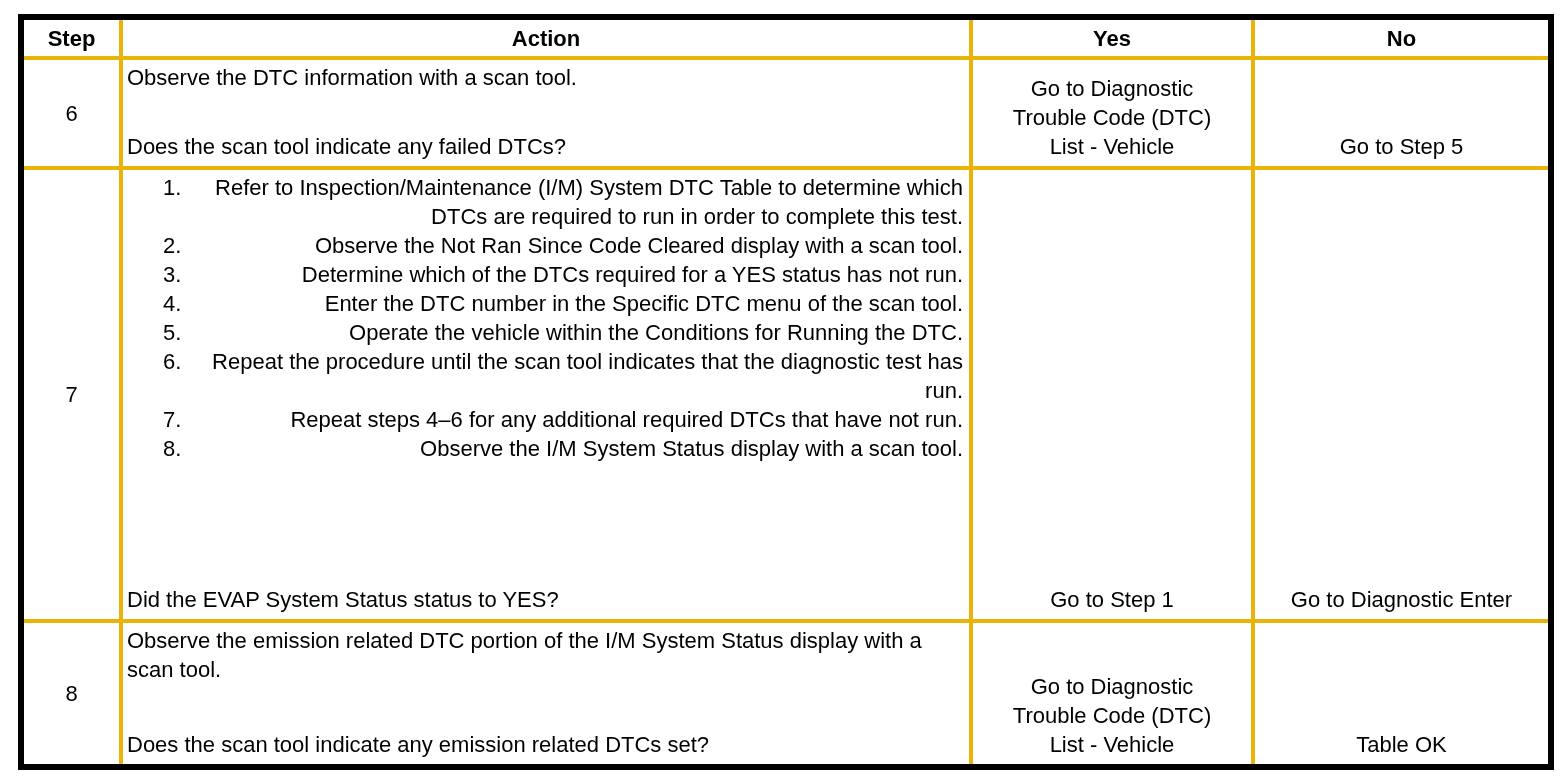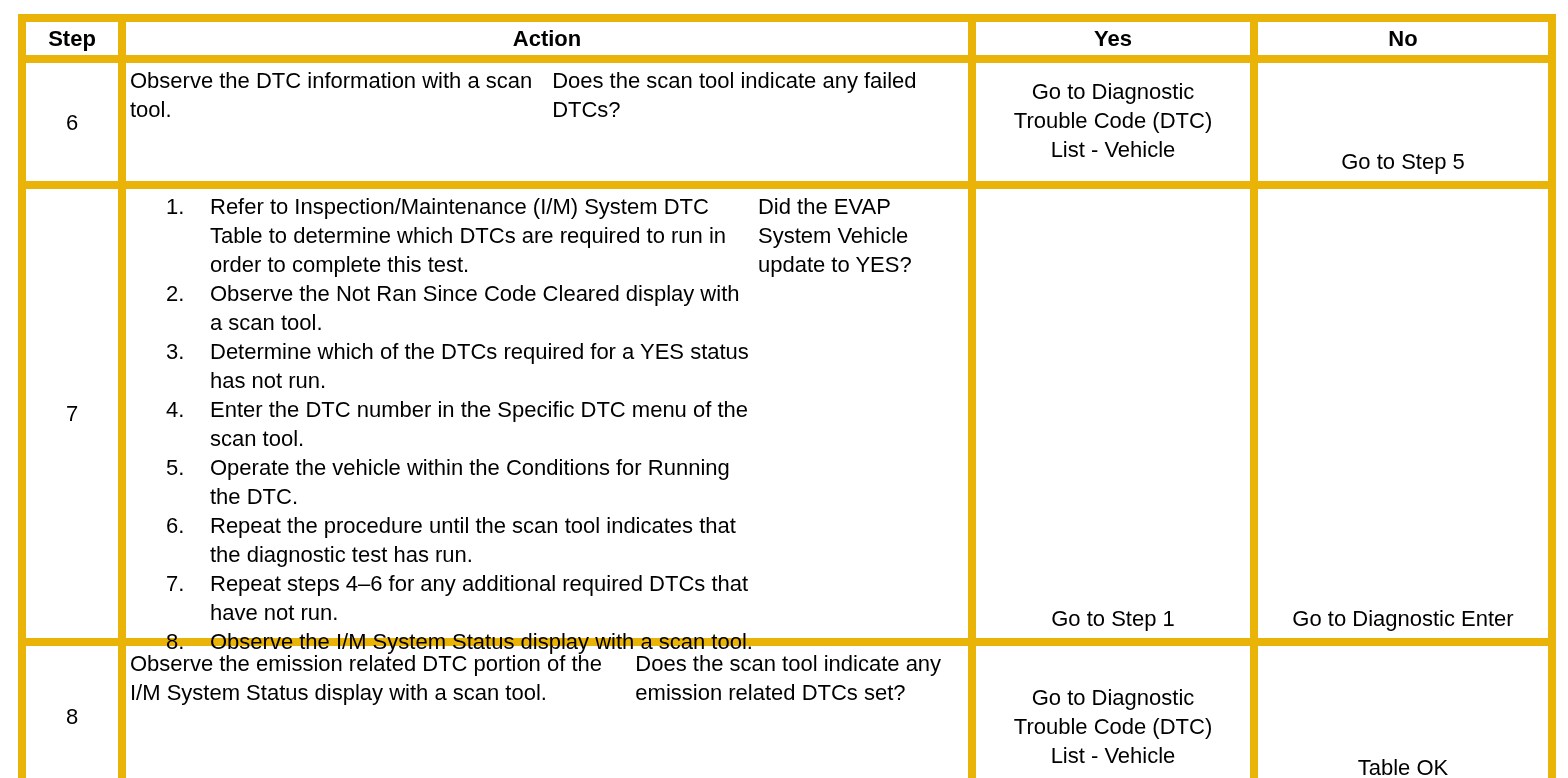--- a/index.html
+++ b/index.html
@@ -15,21 +15,21 @@
   }
   table.diag {
     border-collapse: collapse;
     table-layout: fixed;
     width: 1530px;
     margin: 14px 0 0 18px;
     border: 6px solid #000;
   }
   table.diag th,
   table.diag td {
-    border: 8px solid #eab308;
+    border: 4px solid #eab308;
     font-size: 22px;
     line-height: 29px;
     background: #fff;
   }
   th.hdr {
     font-weight: bold;
     font-size: 23px;
     text-align: center;
     vertical-align: middle;
     height: 41px;
@@ -39,48 +39,49 @@
     text-align: center;
     vertical-align: middle;
     padding: 2px;
   }
   td.action-cell {
     vertical-align: top;
     padding: 3px 4px 5px 4px;
   }
   .action-flex {
     display: flex;
-    flex-direction: row;
+    flex-direction: column;
     justify-content: space-between;
   }
   .action-flex.h6 { height: 98px; }
   .action-flex.h7 { height: 441px; }
   .action-flex.h8 { height: 133px; }
   .num-list { }
   .li-row {
     display: flex;
     align-items: flex-start;
   }
   .li-num {
     flex: 0 0 44px;
     margin-left: 36px;
     text-align: left;
   }
   .li-text {
     flex: 1;
     padding-right: 2px;
+    text-align: right;
   }
   td.yes-cell, td.no-cell {
     text-align: center;
     vertical-align: bottom;
     padding: 2px 4px 5px 4px;
   }
   .goto-wrap {
     max-width: 212px;
-    margin: 12px auto;
+    margin: 0 auto;
   }
   tr.r6 { height: 110px; }
   tr.r7 { height: 453px; }
   tr.r8 { height: 145px; }
 </style>
 </head>
 <body>
 
 <table class="diag">
   <colgroup>
@@ -146,21 +147,21 @@
             </div>
             <div class="li-row">
               <span class="li-num">7.</span>
               <span class="li-text">Repeat steps 4–6 for any additional required DTCs that have not run.</span>
             </div>
             <div class="li-row">
               <span class="li-num">8.</span>
               <span class="li-text">Observe the I/M System Status display with a scan tool.</span>
             </div>
           </div>
-          <div>Did the EVAP System Vehicle update to YES?</div>
+          <div>Did the EVAP System Status status to YES?</div>
         </div>
       </td>
       <td class="yes-cell">
         <div>Go to Step 1</div>
       </td>
       <td class="no-cell">
         <div>Go to Diagnostic Enter</div>
       </td>
     </tr>
 

